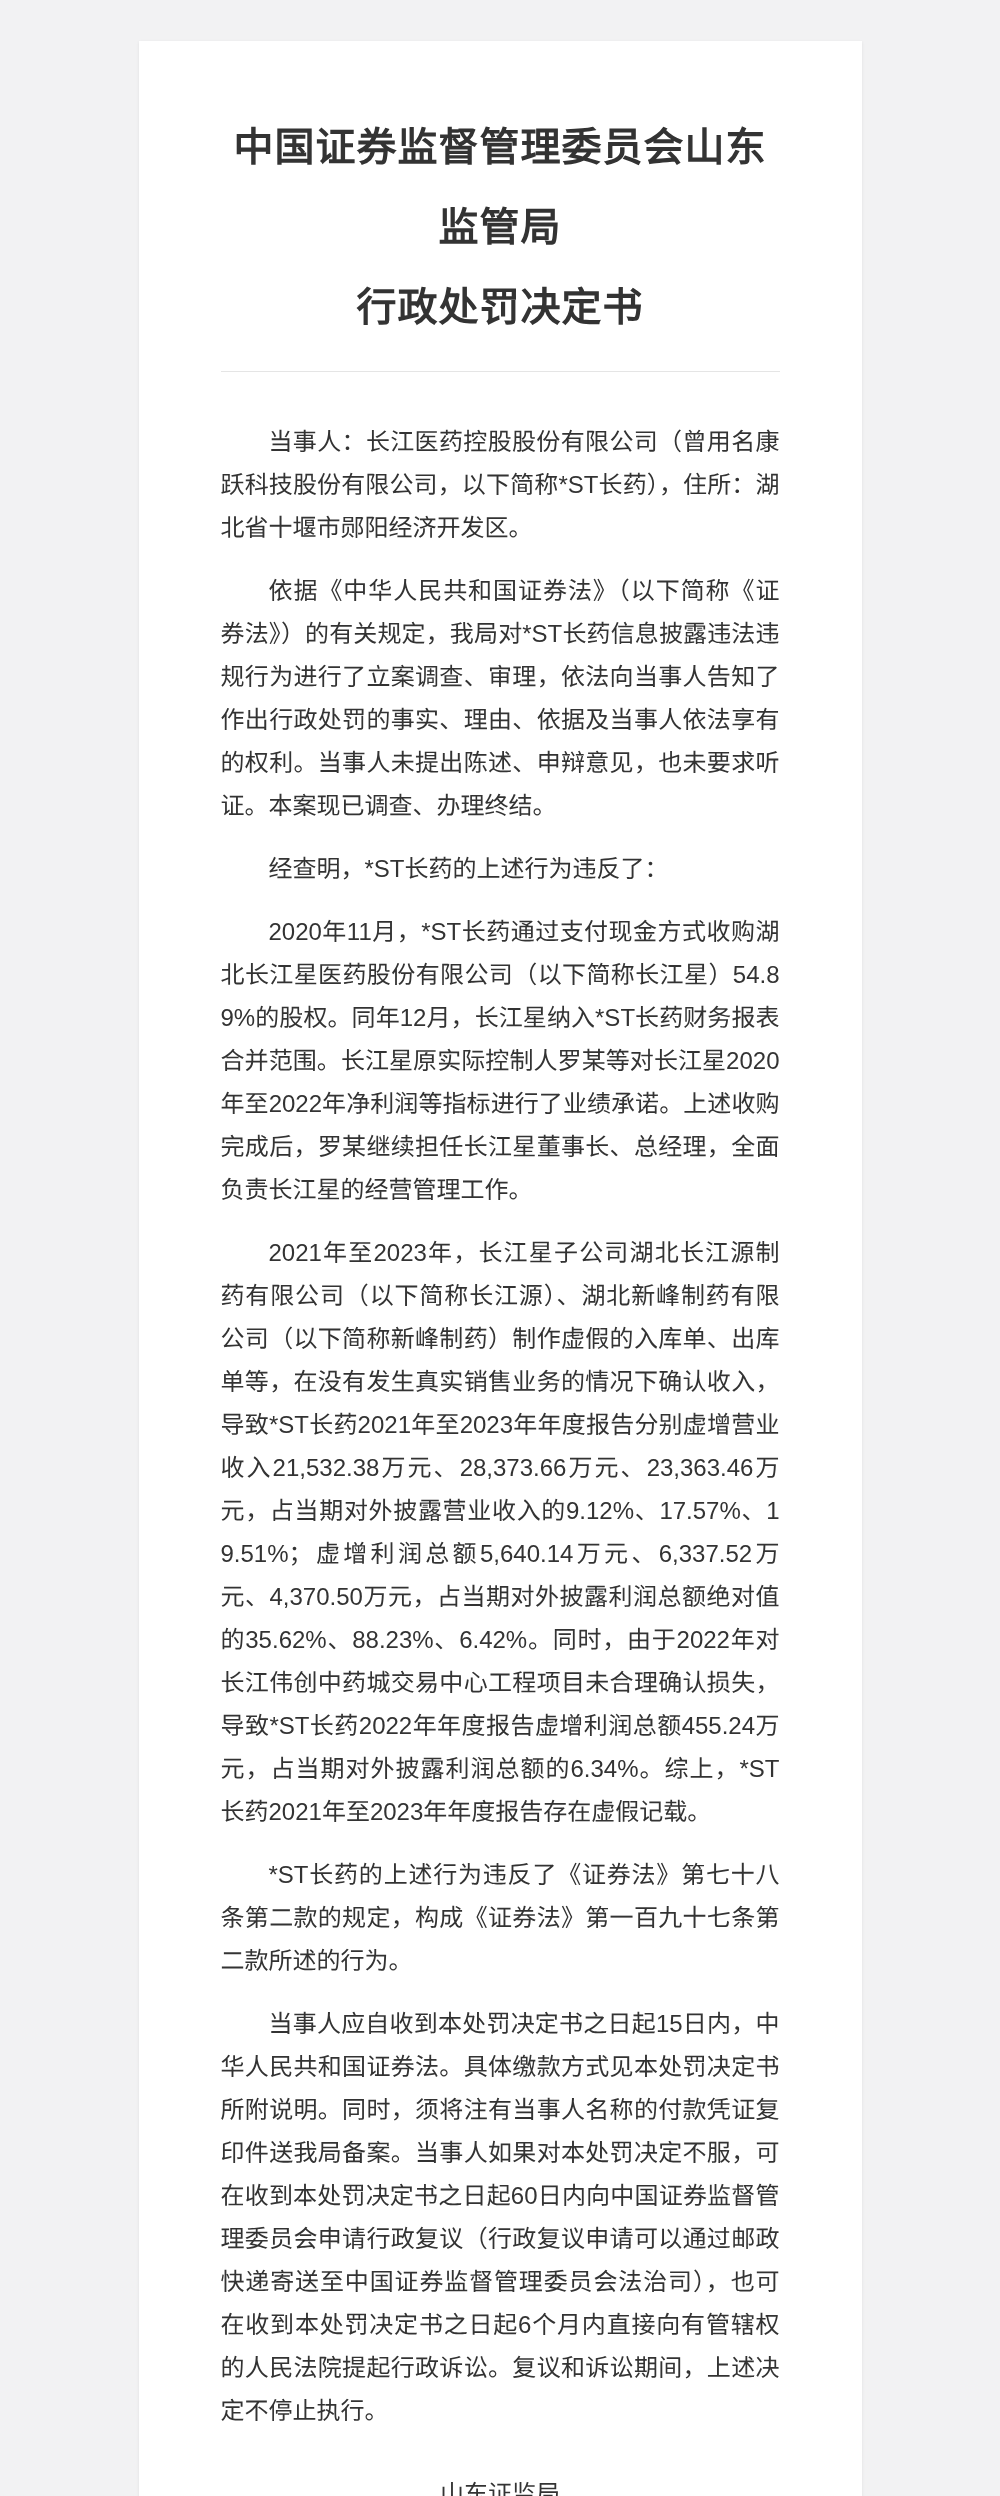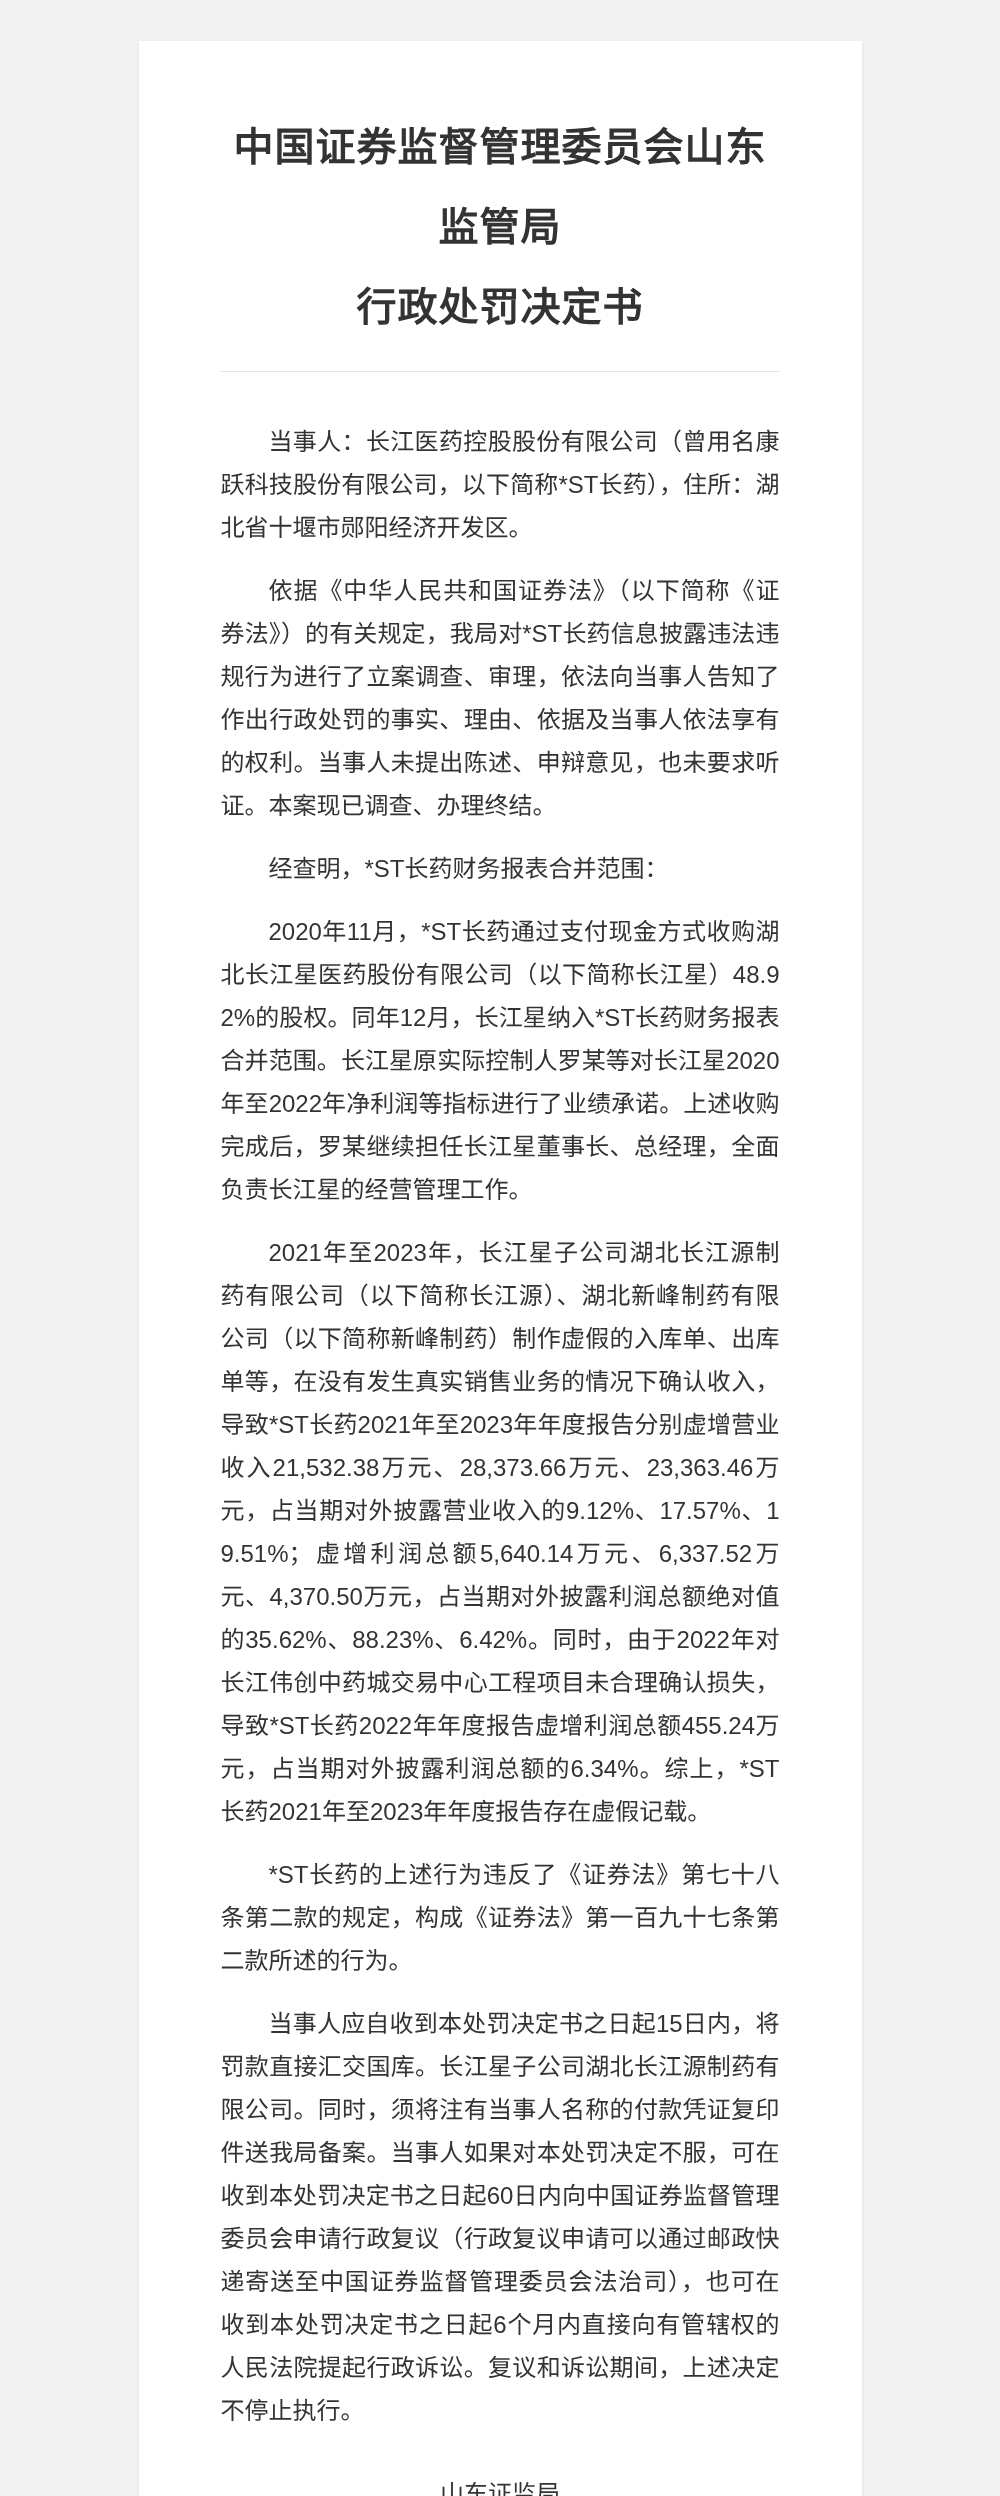--- a/index.html
+++ b/index.html
@@ -67,22 +67,22 @@
   <h1 class="doc-title">
     <div>中国证券监督管理委员会山东监管局</div>
     <div>行政处罚决定书</div>
   </h1>
 
   <hr class="title-divider">
 
   <div class="doc-body">
     <p>当事人：长江医药控股股份有限公司（曾用名康跃科技股份有限公司，以下简称*ST长药），住所：湖北省十堰市郧阳经济开发区。</p>
     <p>依据《中华人民共和国证券法》（以下简称《证券法》）的有关规定，我局对*ST长药信息披露违法违规行为进行了立案调查、审理，依法向当事人告知了作出行政处罚的事实、理由、依据及当事人依法享有的权利。当事人未提出陈述、申辩意见，也未要求听证。本案现已调查、办理终结。</p>
-    <p>经查明，*ST长药财务报表合并范围：</p>
-    <p>2020年11月，*ST长药通过支付现金方式收购湖北长江星医药股份有限公司（以下简称长江星）48.92%的股权。同年12月，长江星纳入*ST长药财务报表合并范围。长江星原实际控制人罗某等对长江星2020年至2022年净利润等指标进行了业绩承诺。上述收购完成后，罗某继续担任长江星董事长、总经理，全面负责长江星的经营管理工作。</p>
+    <p>经查明，*ST长药的上述行为违反了：</p>
+    <p>2020年11月，*ST长药通过支付现金方式收购湖北长江星医药股份有限公司（以下简称长江星）54.89%的股权。同年12月，长江星纳入*ST长药财务报表合并范围。长江星原实际控制人罗某等对长江星2020年至2022年净利润等指标进行了业绩承诺。上述收购完成后，罗某继续担任长江星董事长、总经理，全面负责长江星的经营管理工作。</p>
     <p>2021年至2023年，长江星子公司湖北长江源制药有限公司（以下简称长江源）、湖北新峰制药有限公司（以下简称新峰制药）制作虚假的入库单、出库单等，在没有发生真实销售业务的情况下确认收入，导致*ST长药2021年至2023年年度报告分别虚增营业收入21,532.38万元、28,373.66万元、23,363.46万元，占当期对外披露营业收入的9.12%、17.57%、19.51%；虚增利润总额5,640.14万元、6,337.52万元、4,370.50万元，占当期对外披露利润总额绝对值的35.62%、88.23%、6.42%。同时，由于2022年对长江伟创中药城交易中心工程项目未合理确认损失，导致*ST长药2022年年度报告虚增利润总额455.24万元，占当期对外披露利润总额的6.34%。综上，*ST长药2021年至2023年年度报告存在虚假记载。</p>
     <p>*ST长药的上述行为违反了《证券法》第七十八条第二款的规定，构成《证券法》第一百九十七条第二款所述的行为。</p>
-    <p>当事人应自收到本处罚决定书之日起15日内，将罚款直接汇交国库。长江星子公司湖北长江源制药有限公司。同时，须将注有当事人名称的付款凭证复印件送我局备案。当事人如果对本处罚决定不服，可在收到本处罚决定书之日起60日内向中国证券监督管理委员会申请行政复议（行政复议申请可以通过邮政快递寄送至中国证券监督管理委员会法治司），也可在收到本处罚决定书之日起6个月内直接向有管辖权的人民法院提起行政诉讼。复议和诉讼期间，上述决定不停止执行。</p>
+    <p>当事人应自收到本处罚决定书之日起15日内，中华人民共和国证券法。具体缴款方式见本处罚决定书所附说明。同时，须将注有当事人名称的付款凭证复印件送我局备案。当事人如果对本处罚决定不服，可在收到本处罚决定书之日起60日内向中国证券监督管理委员会申请行政复议（行政复议申请可以通过邮政快递寄送至中国证券监督管理委员会法治司），也可在收到本处罚决定书之日起6个月内直接向有管辖权的人民法院提起行政诉讼。复议和诉讼期间，上述决定不停止执行。</p>
 
     <p class="sig sig-name">山东证监局</p>
   </div>
 
 </div>
 
 </body></html>

